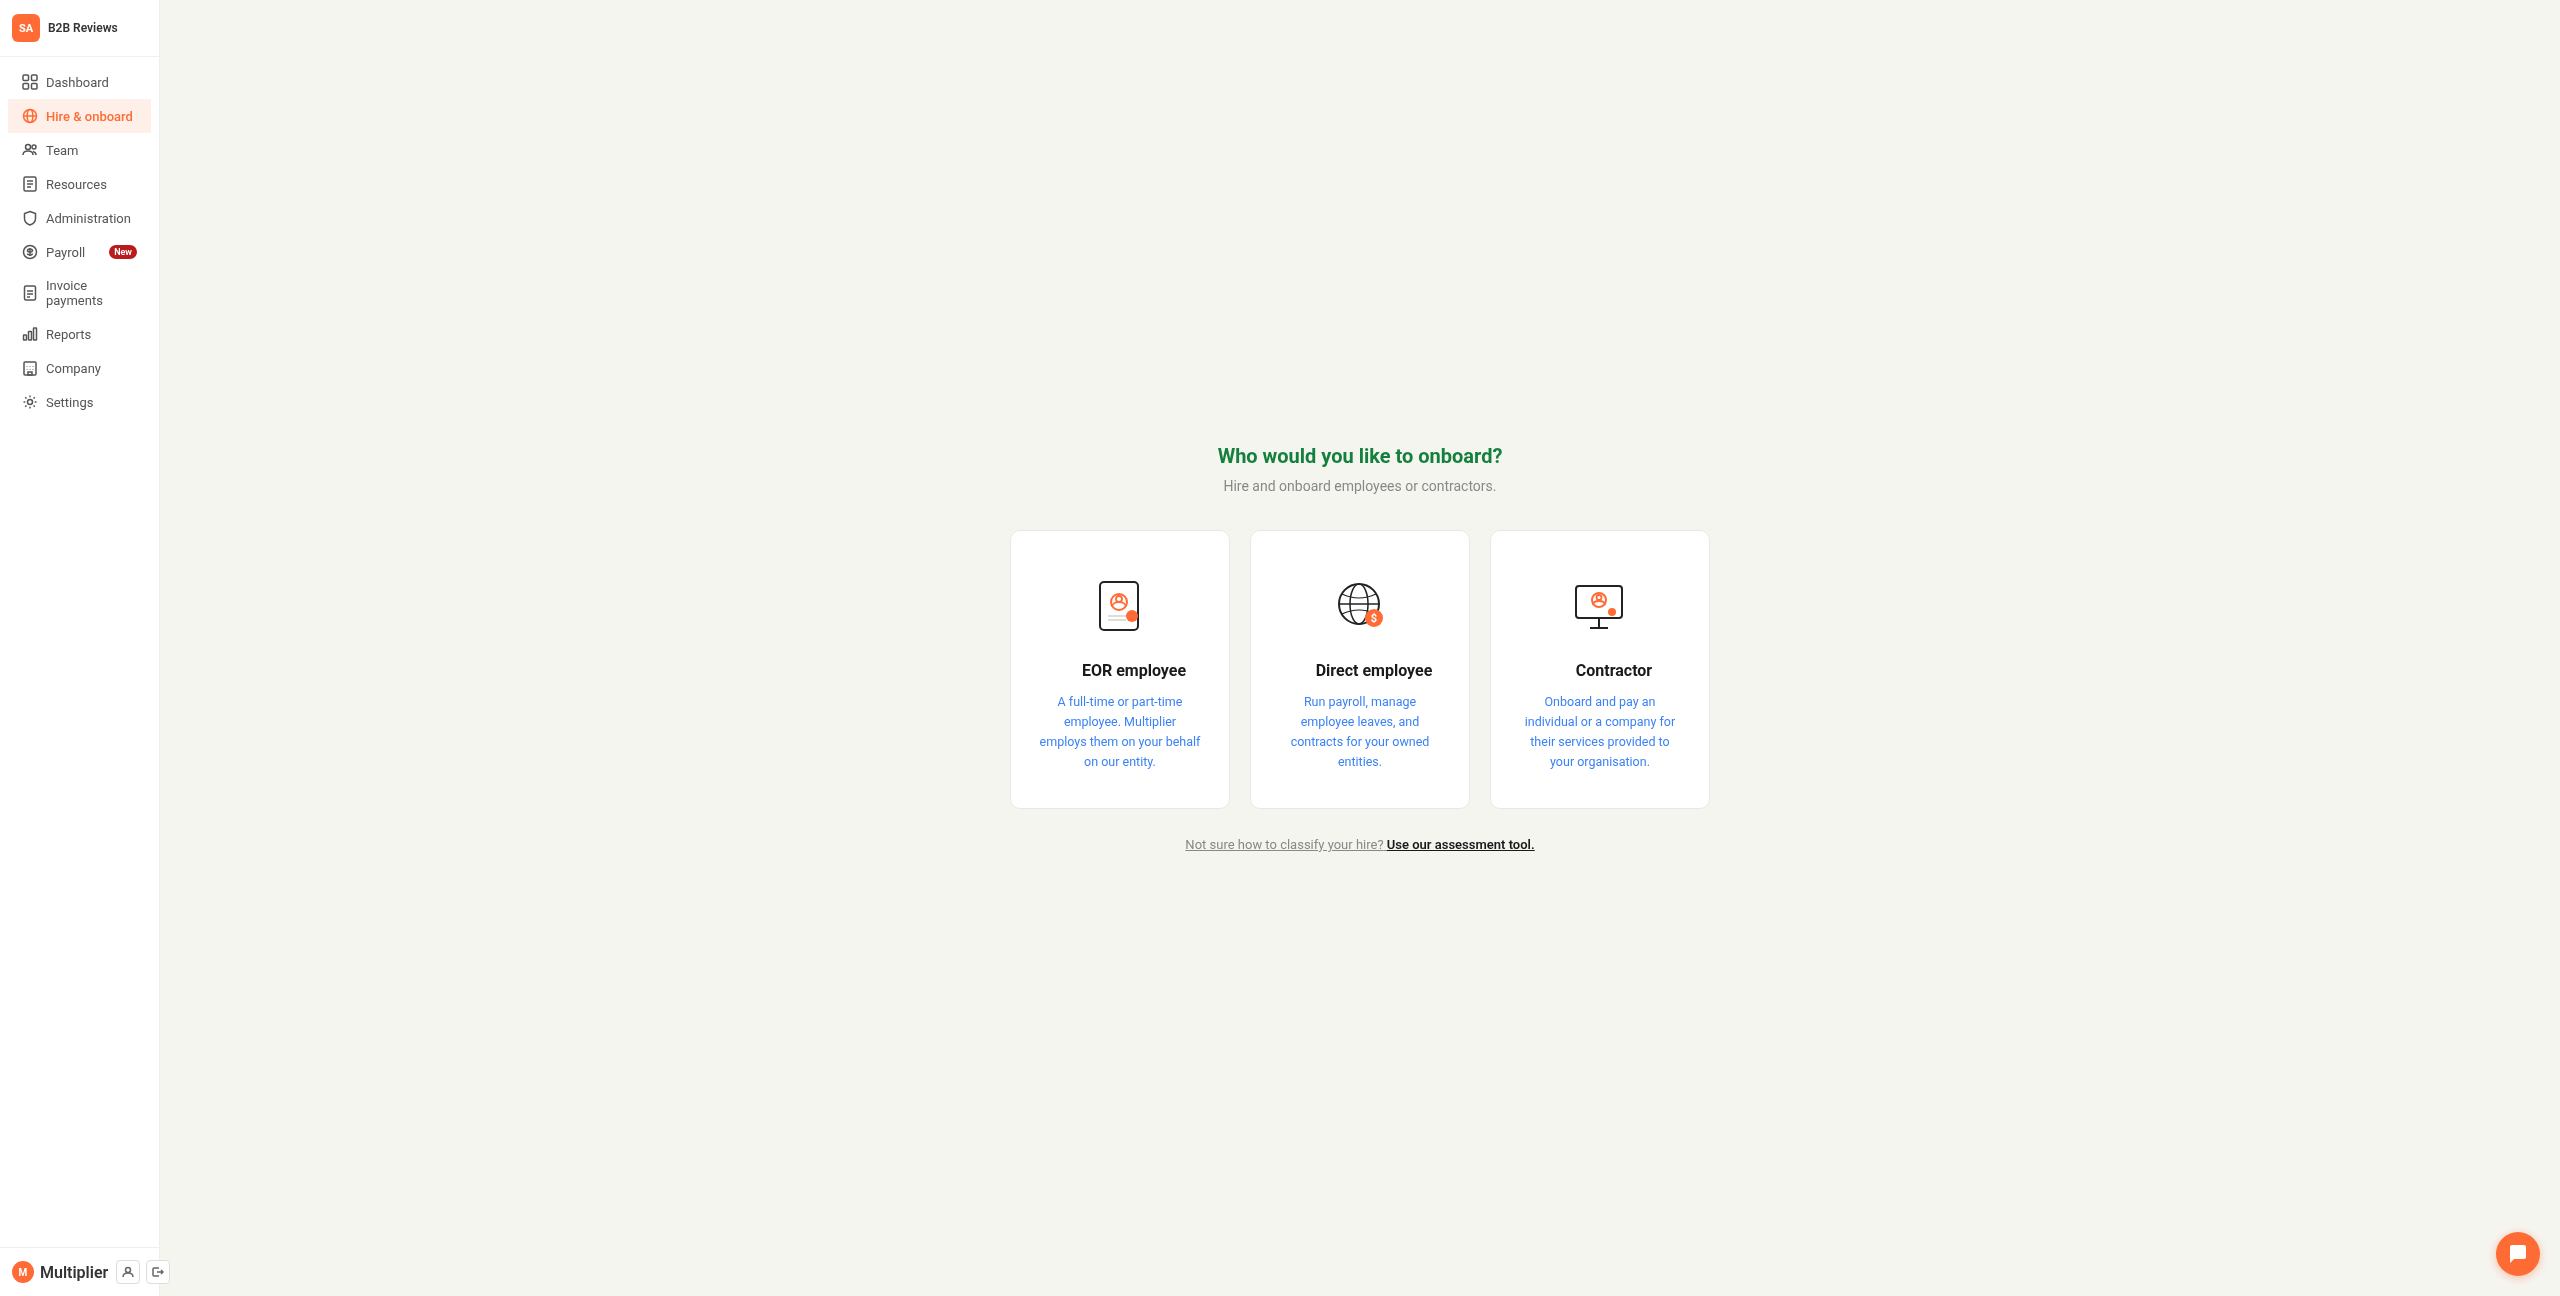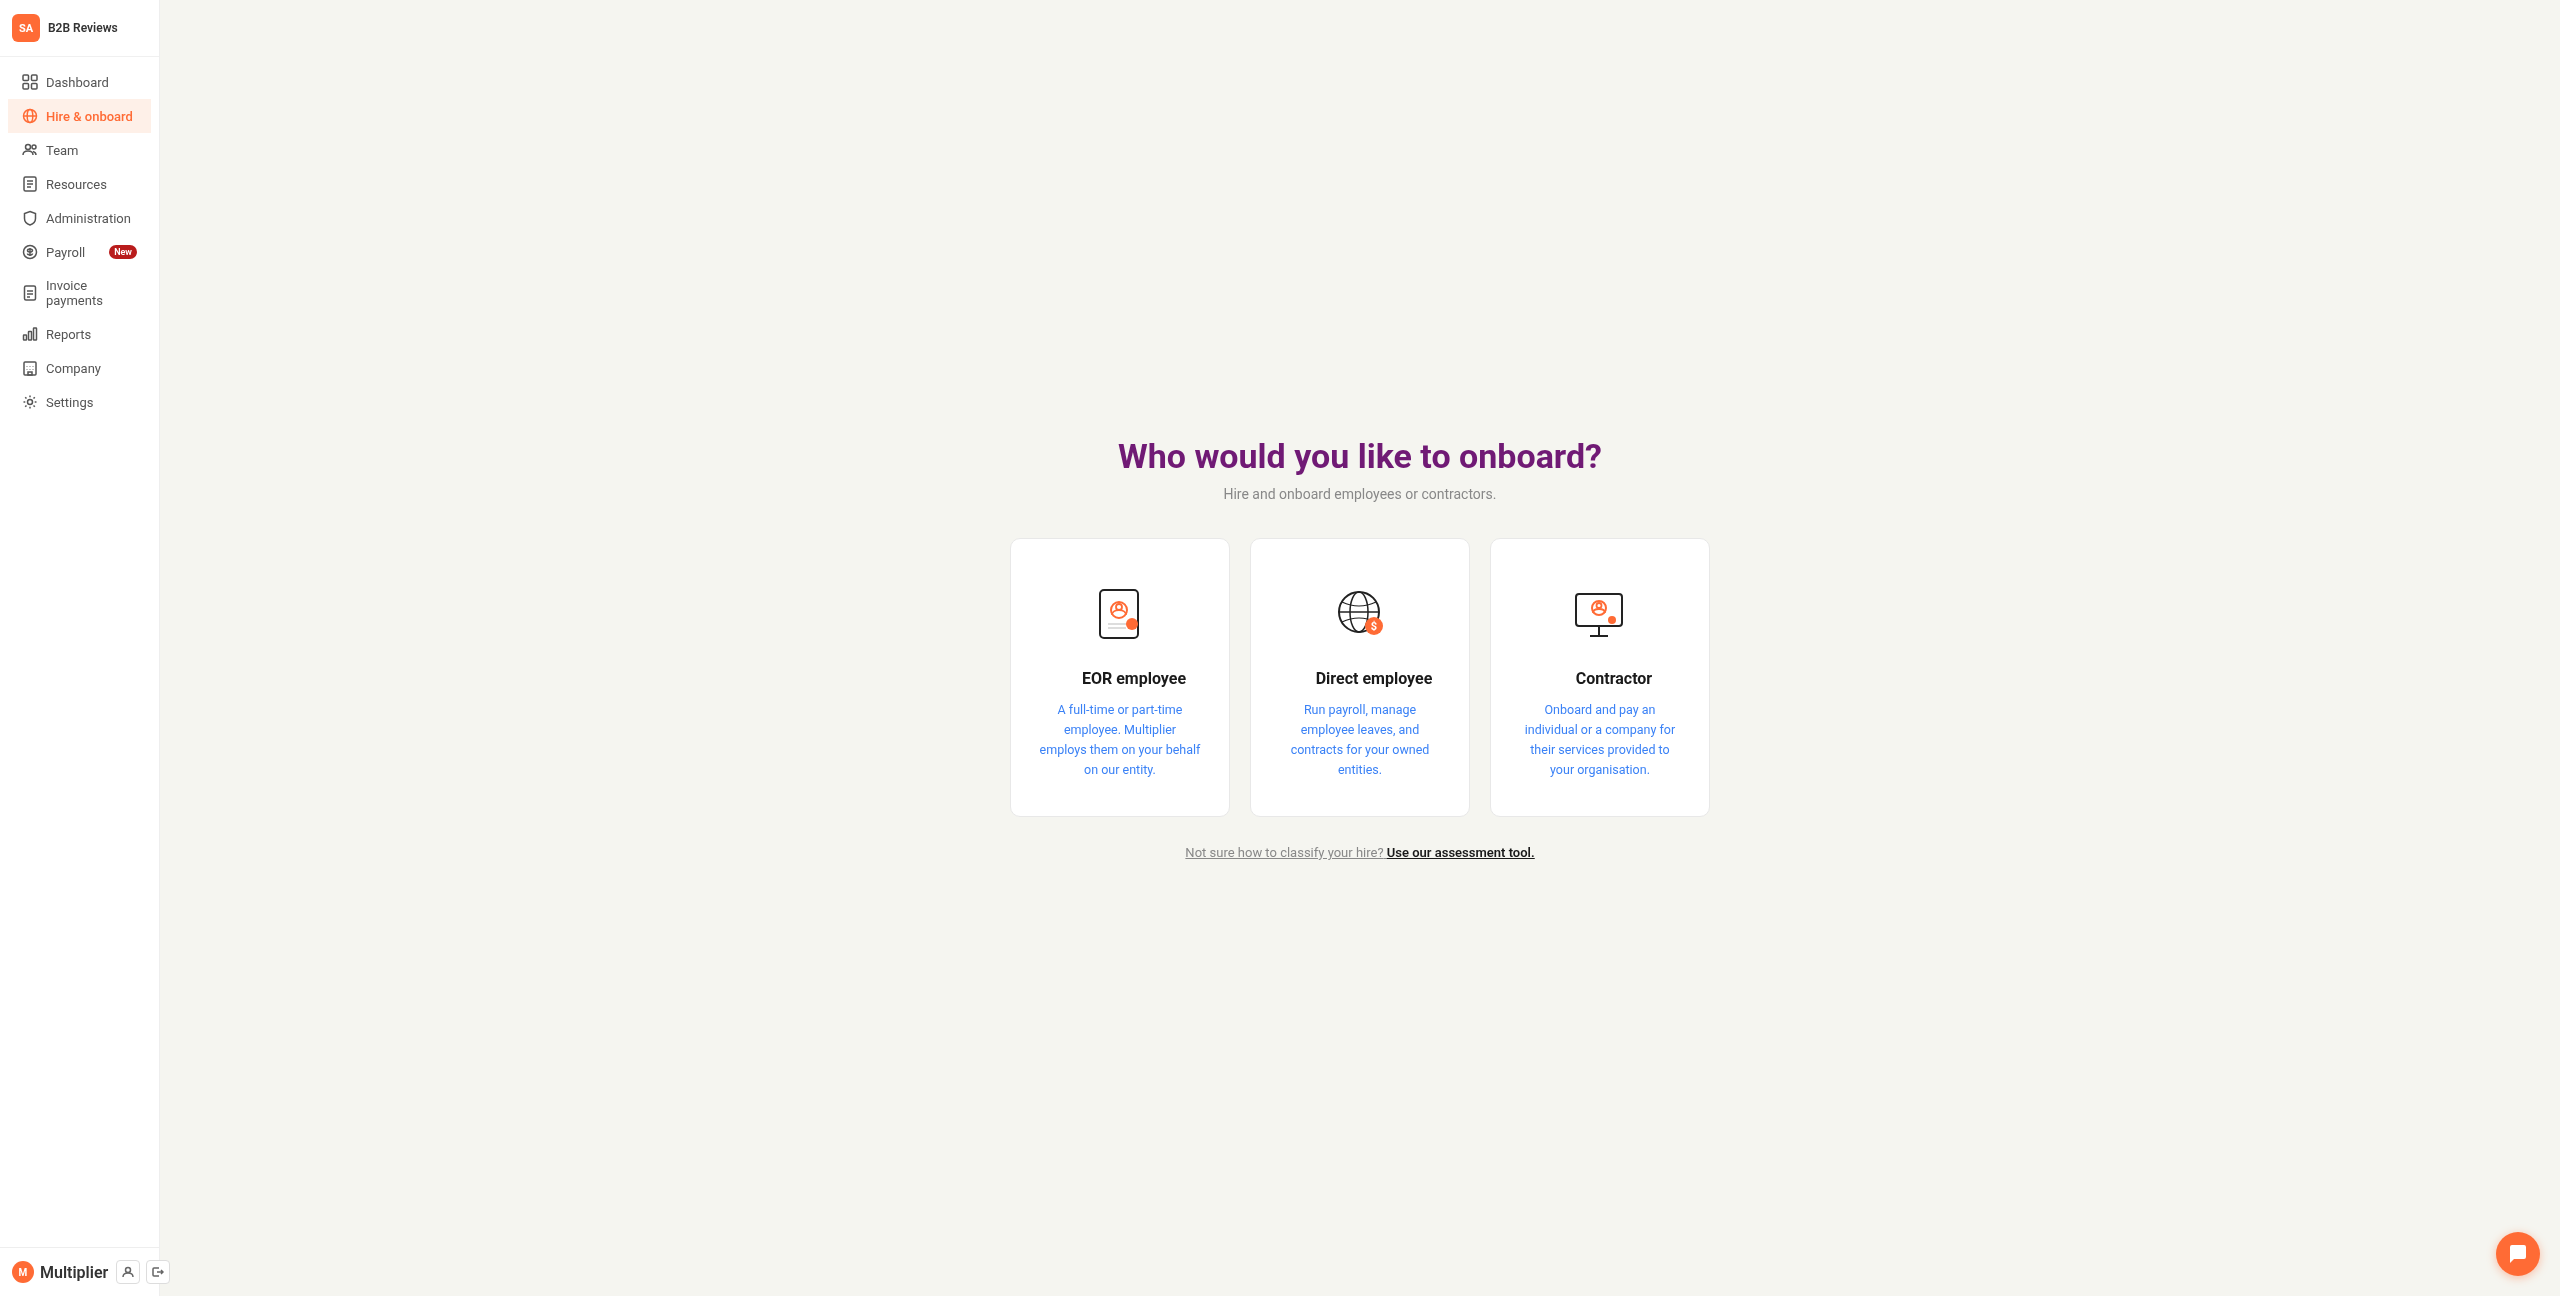--- a/index.html
+++ b/index.html
@@ -144,23 +144,23 @@
       padding: 40px;
     }
 
     .onboard-container {
       text-align: center;
       max-width: 760px;
       width: 100%;
     }
 
     .onboard-title {
-      font-size: 34px;
+      font-size: 20px;
       font-weight: 700;
-      color: #701a75;
+      color: #15803d;
       margin-bottom: 10px;
     }
 
     .onboard-subtitle {
       font-size: 14px;
       color: #888;
       margin-bottom: 36px;
     }
 
     .cards-row {

